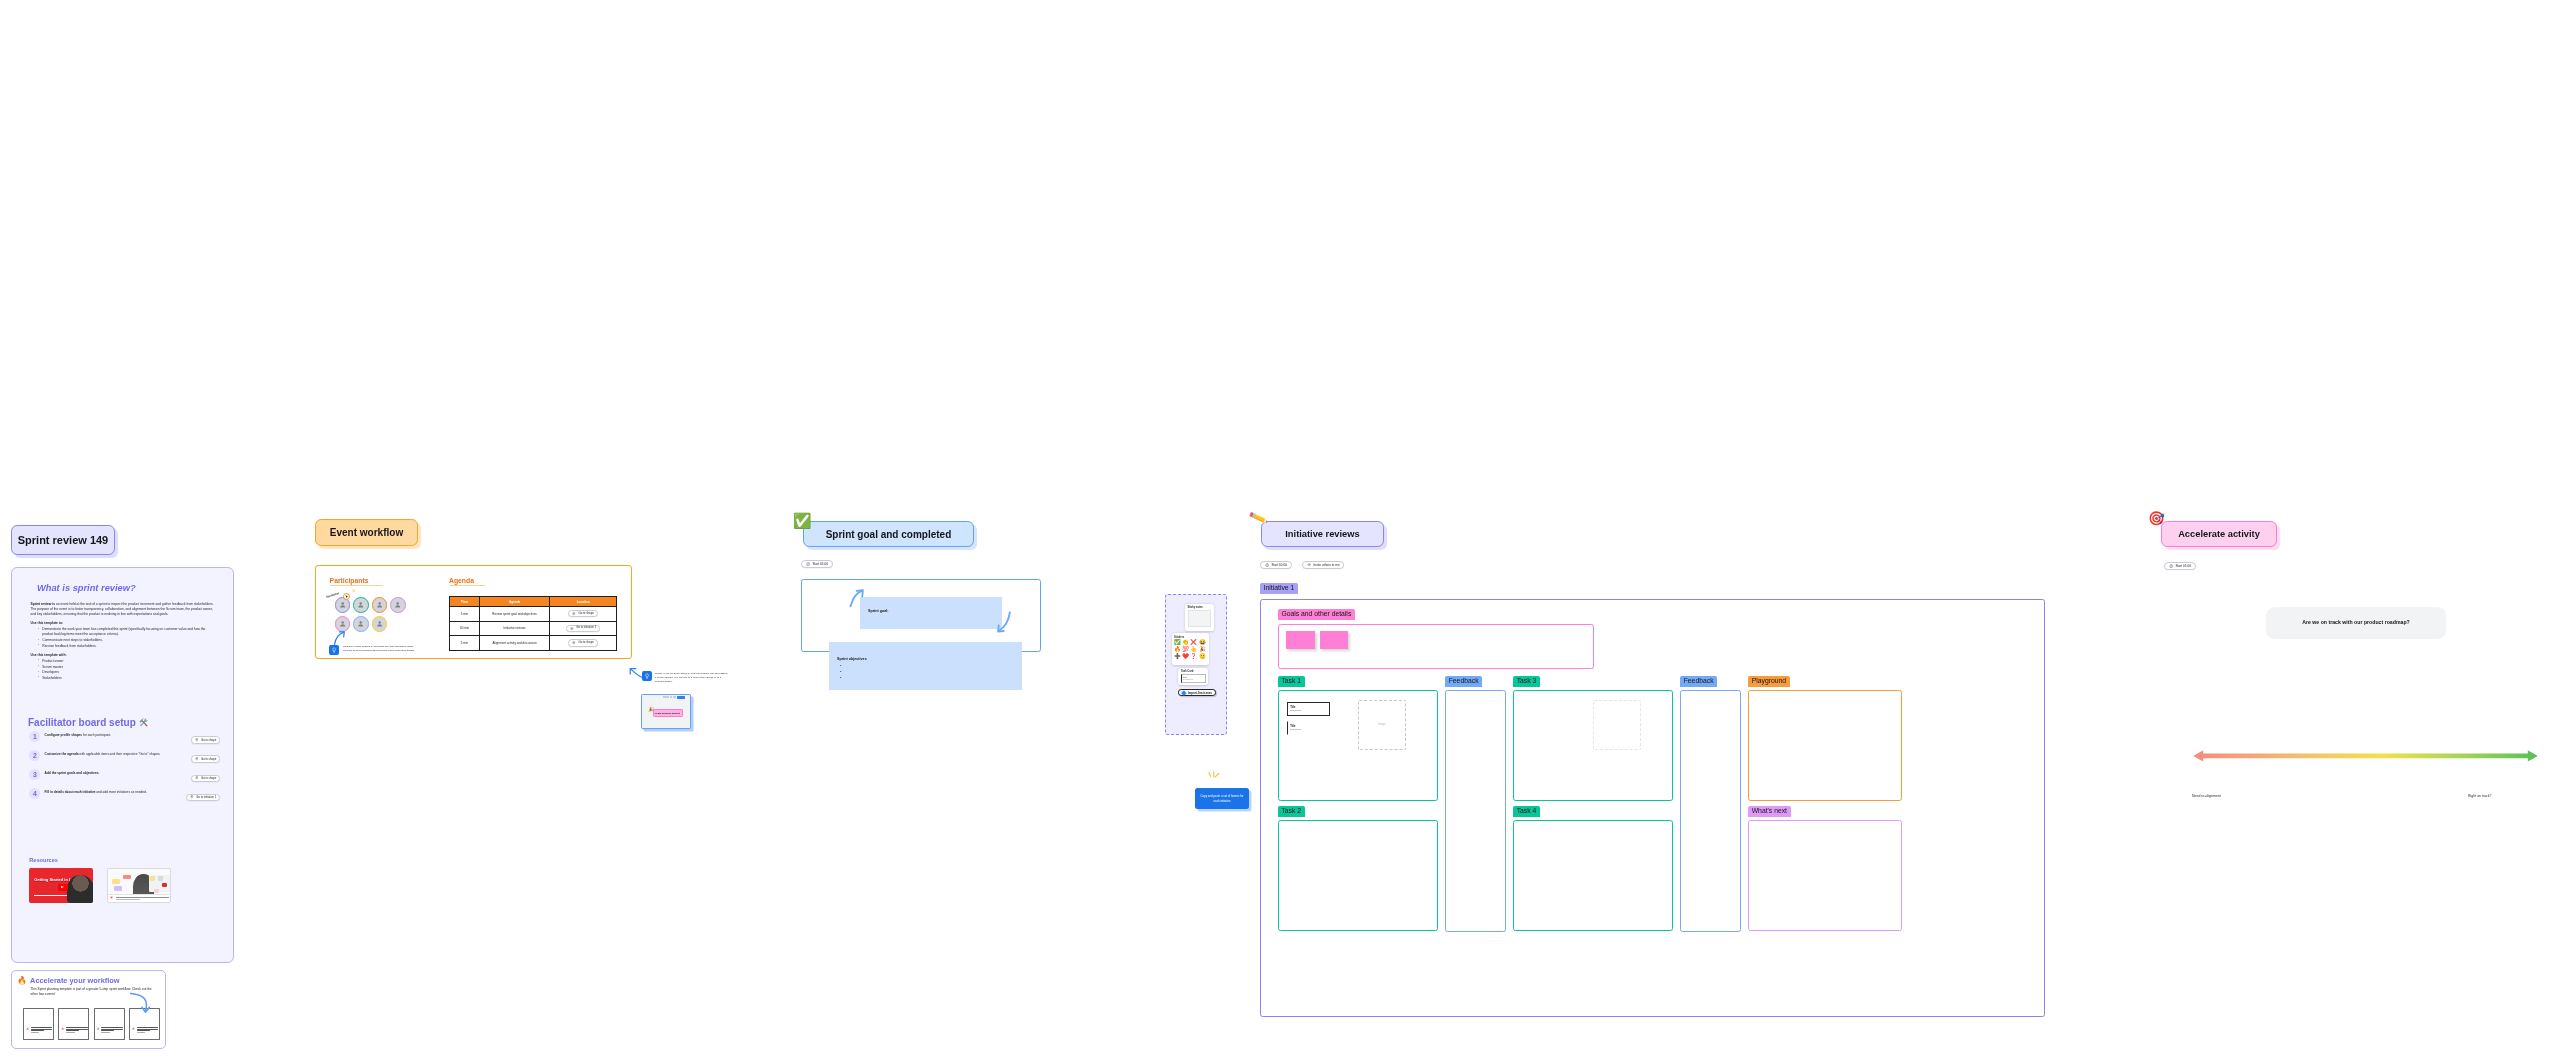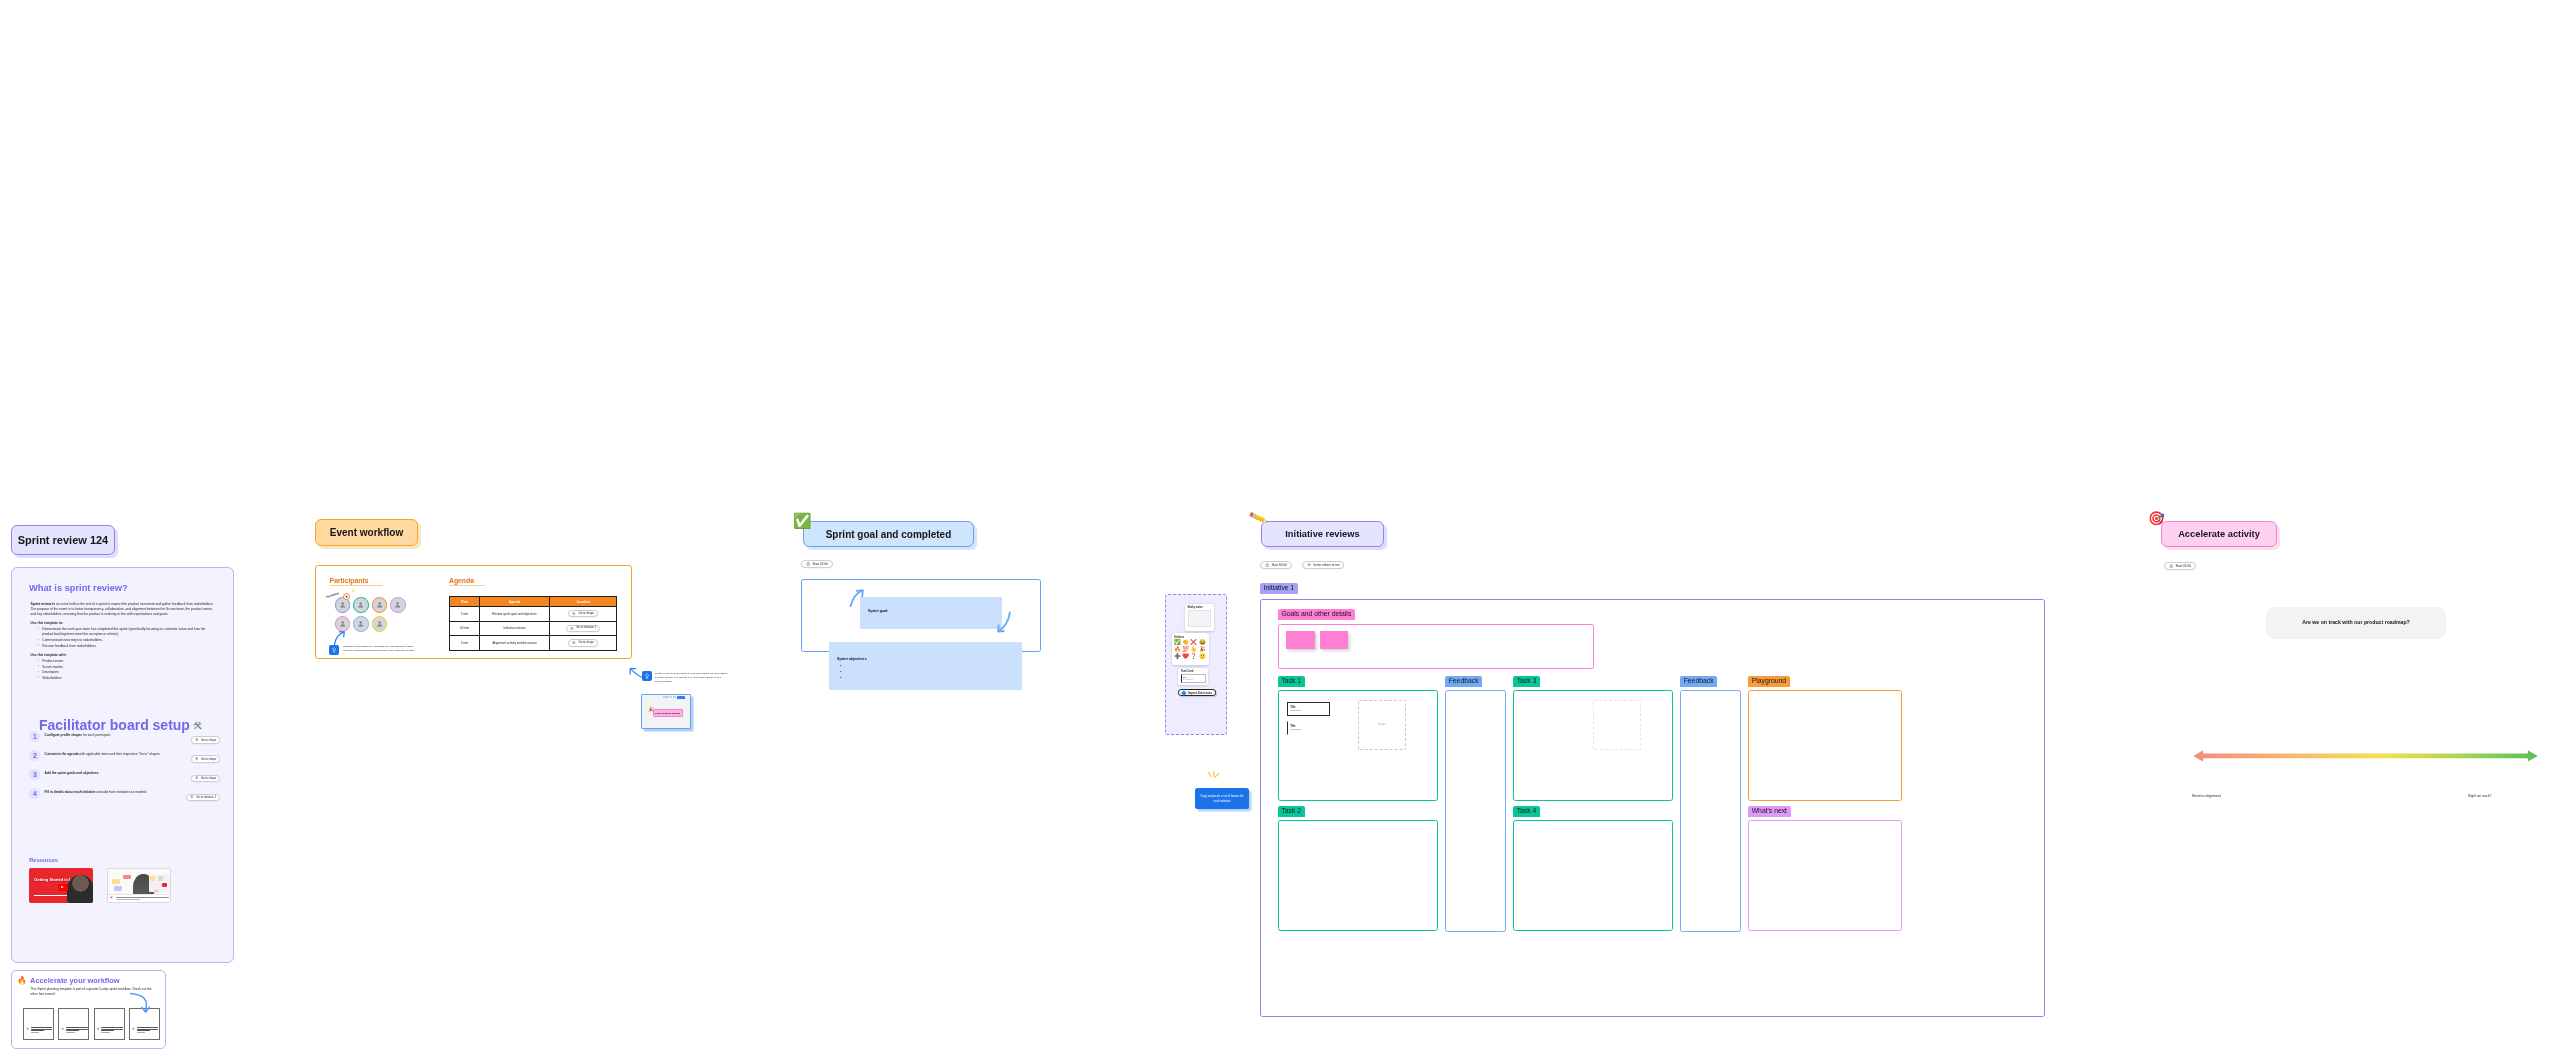--- a/index.html
+++ b/index.html
@@ -254,25 +254,25 @@
 
   
   .sketch { position:absolute; pointer-events:none; }
 </style>
 </head>
 <body>
 
 <div id="canvas">
 
   <div class="chip chip-purple" style="left:11px; top:525px; width:104px; height:30px; font-size:11px;">
-    <span>Sprint review 124</span>
+    <span>Sprint review 149</span>
   </div>
 
   <div class="abs" id="info-panel">
-    <div class="abs" style="left:17px; top:15px;">
+    <div class="abs" style="left:25px; top:15px;font-style:italic;">
       <div class="h-purple" style="font-size:9.3px;">What is sprint review?</div>
     </div>
 
     <div class="abs body-txt" style="left:18.6px; top:34px; width:186px; font-size:3.3px; line-height:1.55;">
       <p style="margin:0 0 3.7px 0;">
         <b>Sprint review is</b><span> an event held at the end of a sprint to inspect the product increment and gather feedback from stakeholders. The purpose of the event is to foster transparency, collaboration, and alignment between the Scrum team, the product owner, and key stakeholders, ensuring that the product is evolving in line with expectations and goals.</span>
       </p>
 
       <div style="font-weight:bold;">Use this template to:</div>
       <ul class="tight">
@@ -284,21 +284,21 @@
       <div style="font-weight:bold; margin-top:3.7px;">Use this template with:</div>
       <ul class="tight">
         <li>Product owner</li>
         <li>Scrum master</li>
         <li>Developers</li>
         <li>Stakeholders</li>
       </ul>
     </div>
 
     <div class="abs" style="left:16px; top:149px; display:flex; align-items:center; gap:3.7px;">
-      <span class="h-purple" style="font-size:14px;margin-left:11px;">Facilitator board setup</span>
+      <span class="h-purple" style="font-size:10px;">Facilitator board setup</span>
       <span style="font-size:7.4px;">🛠️</span>
     </div>
 
     <div class="abs" style="left:17.3px; top:163px; width:191px;">
       <div class="step-row">
         <div class="step-num">1</div>
         <div class="step-txt"><b>Configure profile shapes</b><span> for each participant.</span></div>
         <div class="step-btn">
           <span class="goto">
             <svg viewBox="0 0 24 24" fill="none" stroke="#22242a" stroke-width="2">

